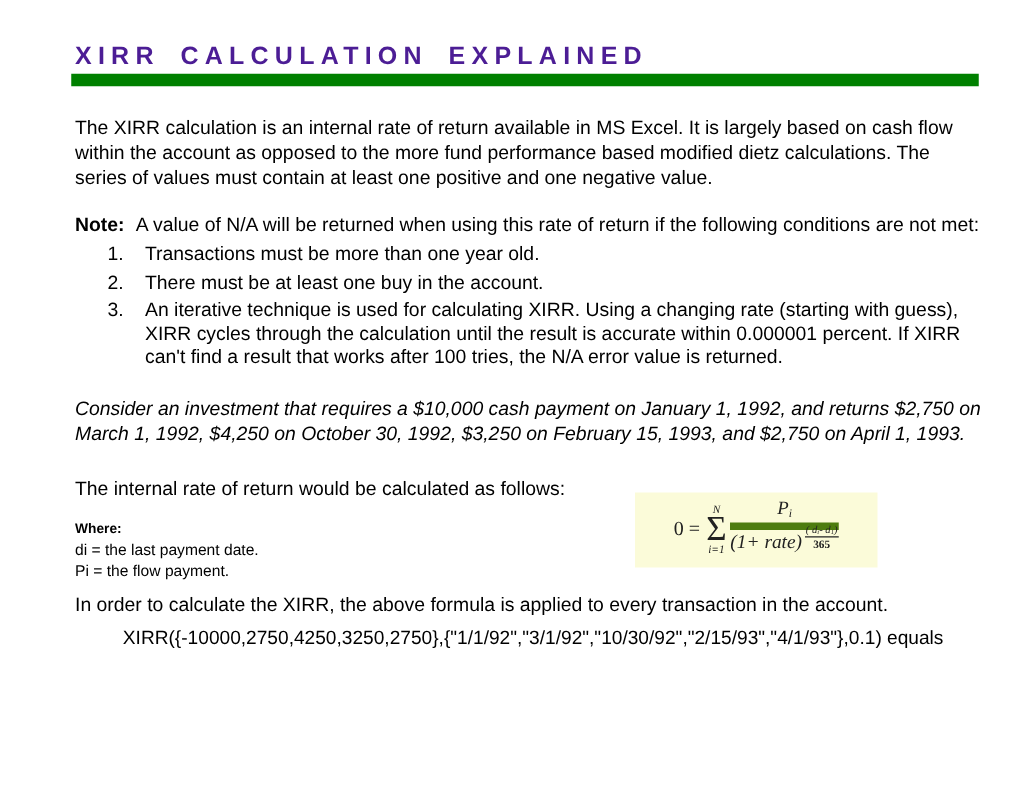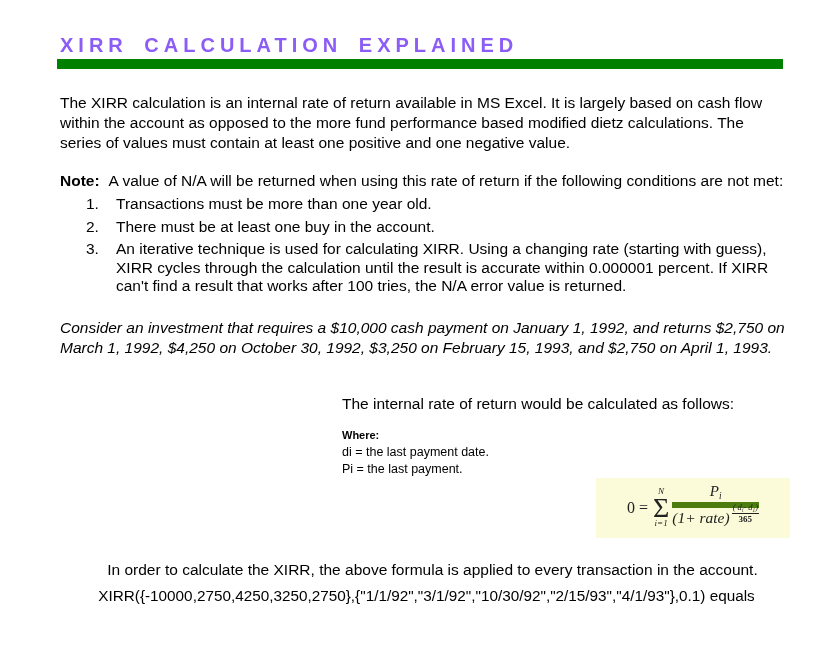--- a/index.html
+++ b/index.html
@@ -6,40 +6,40 @@
   body {
     width: 822px; height: 648px; overflow: hidden;
     font-family: "Liberation Sans", sans-serif;
     color: #000;
   }
   .page { padding: 34px 32px 0 60px; }
 
   .title {
     margin: 0; font-size: 20px; font-weight: bold;
     letter-spacing: 5px; word-spacing: 6px; line-height: 22px;
-    font-family: "Liberation Sans", sans-serif; color: #8b5cf6;
+    font-family: "Liberation Sans", sans-serif; color: #4c1d95;
   }
   .green-bar { height: 10px; margin: 3px 0 0 -3px; width: 726px; }
 
   .body-text { font-size: 15.5px; line-height: 20px; margin: 0; }
   .intro { margin-top: 24px; width: 705px; }
 
   .note-block { margin-top: 18px; width: 728px; }
   .note-line { padding-left: 49px; text-indent: -49px; margin: 0; }
   .bold-underline { font-weight: bold; }
   .note-label { margin-right: 9px; }
 
   .olist { margin: 4px 0 0 0; }
   .oitem { display: flex; line-height: 18.5px; margin-bottom: 4px; font-size: 15.5px; }
   .onum { flex: 0 0 30px; margin-left: 26px; }
   .otext { width: 668px; }
 
   .example { margin-top: 22px; width: 732px; font-style: italic; }
 
-  .formula-row { margin-top: 36px; display: flex; align-items: flex-end; flex-direction: column; }
+  .formula-row { margin-top: 24px; display: flex; align-items: center; }
   .left-col { width: 448px; }
   .lead { width: 448px; }
   .where-block { margin-top: 13px; font-size: 12.5px; line-height: 17px; }
   .where-label { font-size: 11px; }
 
   .formula-box {
     width: 186px; min-height: 56px; padding: 2px 4px;
     display: flex; align-items: center; justify-content: center;
     font-family: "Liberation Serif", serif; color: #222;
   }
@@ -53,21 +53,21 @@
   .bigfrac .fden { border-top: 6px solid #4d7c0f; padding-top: 1px; display: flex; align-items: flex-start; font-size: 15.5px; }
   sub { font-size: 0.62em; vertical-align: -0.3em; line-height: 0; }
   .expfrac {
     display: inline-flex; flex-direction: column; align-items: center;
     font-size: 8.5px; line-height: 1.25; margin-left: 2px;
     transform: translateY(-7px);
   }
   .expfrac .enum { border-bottom: 1px solid #222; padding: 0 1px; white-space: nowrap; }
   .expfrac .eden { font-style: normal; font-weight: bold; font-size: 9px; }
 
-  .conclusion { margin-top: 22px; width: 745px; text-align: center; }
+  .conclusion { margin-top: 9px; width: 745px; }
   .xirr-example { margin-top: 6px; width: 733px; text-align: center; }
   .x-line1 { white-space: nowrap; font-size: 15.3px; line-height: 20px; }
   .x-line2 { font-size: 15.5px; line-height: 20px; }
 </style>
 </head>
 <body>
 
 <div class="page">
 
   <h1 class="title">XIRR CALCULATION EXPLAINED</h1>
@@ -94,21 +94,21 @@
   </div>
 
   <p class="body-text example">Consider an investment that requires a $10,000 cash payment on January 1, 1992, and returns $2,750 on March 1, 1992, $4,250 on October 30, 1992, $3,250 on February 15, 1993, and $2,750 on April 1, 1993.</p>
 
   <div class="formula-row">
     <div class="left-col">
       <p class="body-text lead">The internal rate of return would be calculated as follows:</p>
       <div class="where-block">
         <div class="bold-underline where-label">Where:</div>
         <div>di = the last payment date.</div>
-        <div>Pi = the last payment.</div>
+        <div>Pi = the flow payment.</div>
       </div>
     </div>
 
     <div class="formula-box" id="formula-box" style="background: rgb(251, 251, 217);">
       <div class="formula">
         <span class="f-lhs">0 =</span>
         <span class="sigma-group">
           <span class="sigma-upper">N</span>
           <span class="sigma">Σ</span>
           <span class="sigma-lower">i=1</span>

